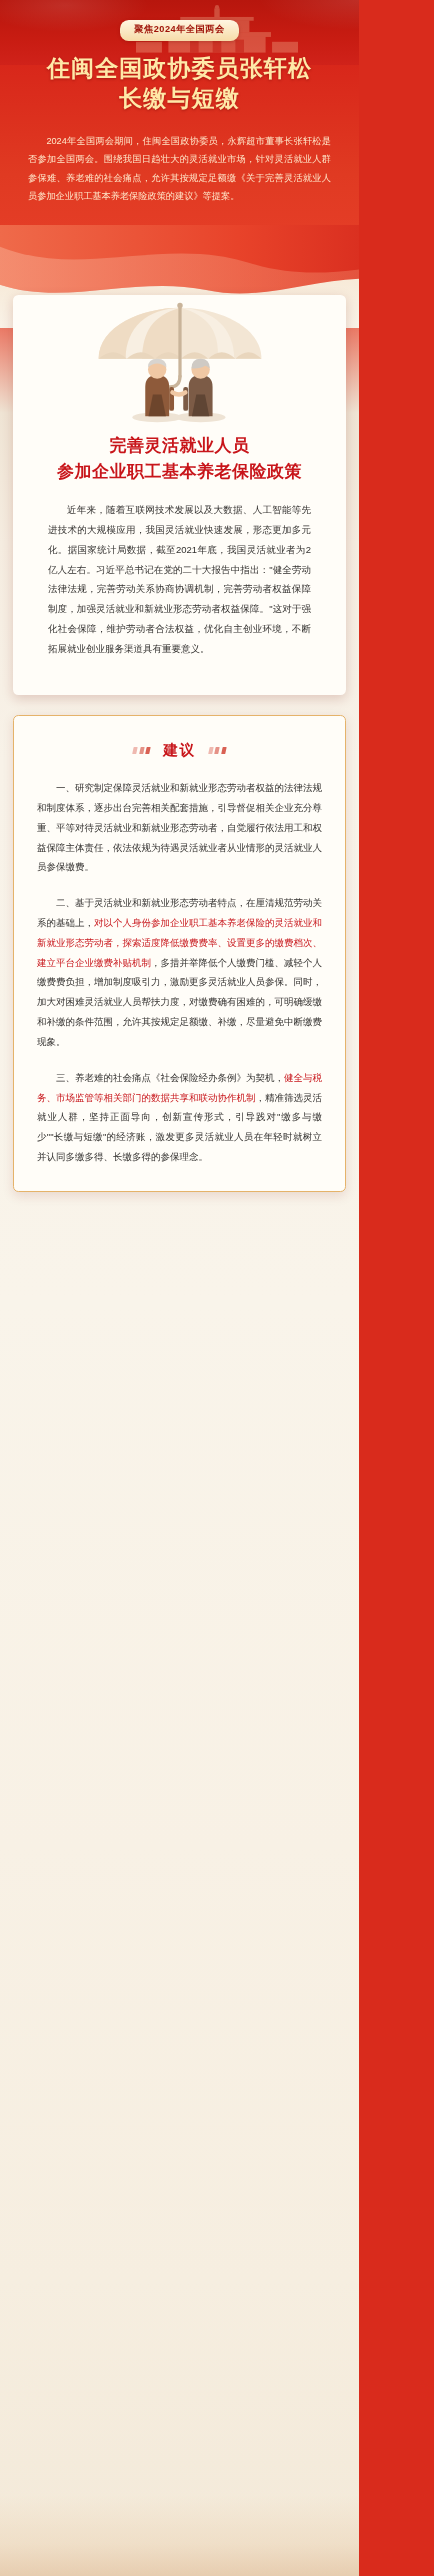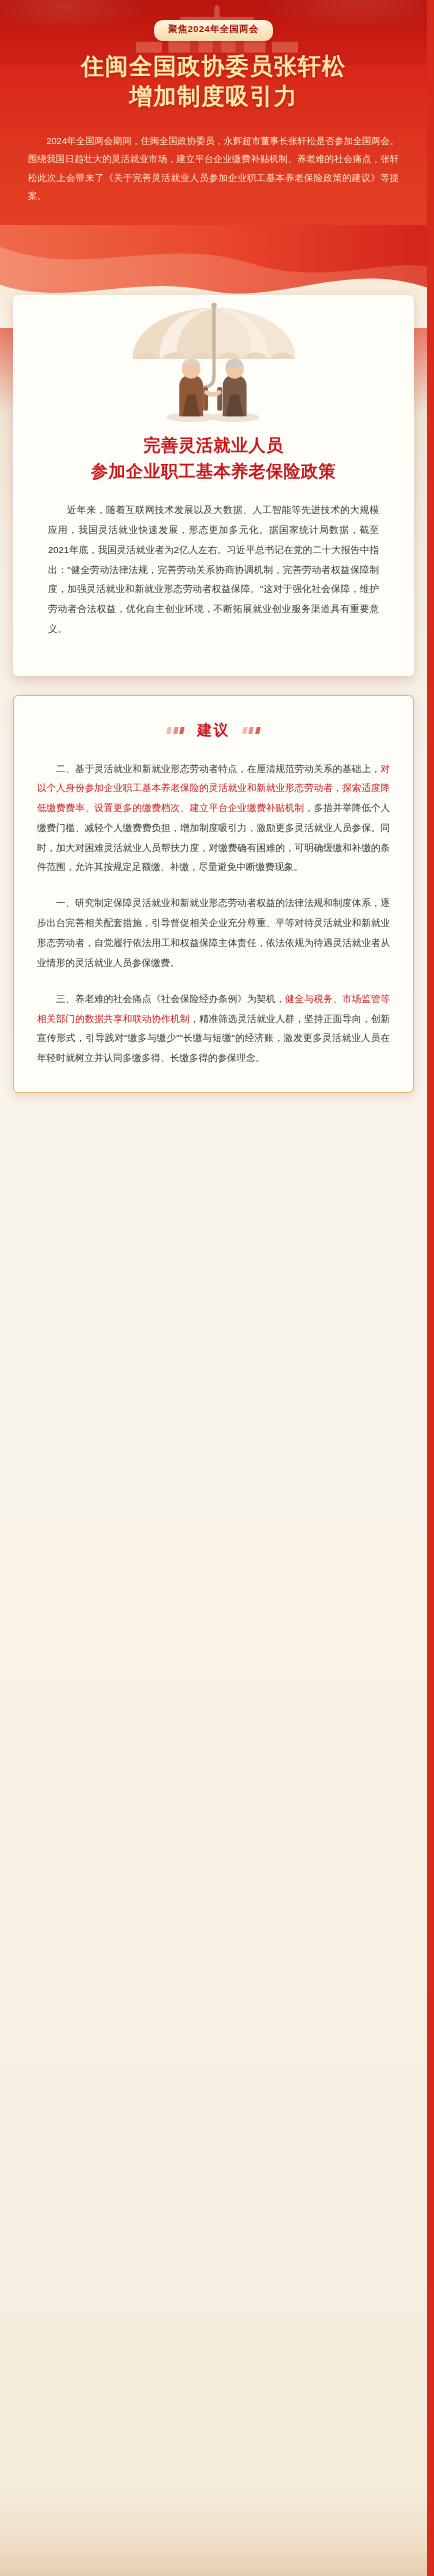--- a/index.html
+++ b/index.html
@@ -3,21 +3,21 @@
 <meta charset="utf-8">
 <style>
   * { box-sizing: border-box; margin: 0; padding: 0; }
   html, body {
     width: 434px;
     background: #d92b1c;
     font-family: "Liberation Sans", "DejaVu Sans", sans-serif;
   }
   .page {
     position: relative;
-    width: 427px;
+    width: 359px;
     min-height: 2576px;
     background:
       linear-gradient(180deg, #c81c12 0%, #d8271a 65px, #e03a22 174px, #e8402a 282px, #efe4d4 413px, #f5ece0 543px, #f8f2e8 760px, #f9f4ea 1303px, #f8f1e5 1846px, #f6eee0 2281px, #f3e9d8 2576px);
     overflow: hidden;
   }
 
   
   .top-deco {
     position: absolute; top: 0; left: 0; width: 434px; height: 65px;
     background:
@@ -41,21 +41,20 @@
     color: #9e1208;
     font-size: 9.2px; font-weight: bold; letter-spacing: 0.5px;
     box-shadow: 0 1.1px 3.3px rgba(90,0,0,.25);
   }
   .main-title {
     margin-top: 12px;
     color: #ffe9a8;
     font-size: 23px; font-weight: bold; line-height: 1.32;
     letter-spacing: 1.1px;
     text-shadow: 0 1.1px 2.7px rgba(110,0,0,.45);
-    font-family: Liberation Mono, monospace;
   }
   .main-title div { white-space: nowrap; }
 
   
   .lede {
     position: relative; z-index: 3;
     margin: 18.5px 28px 0;
     color: #ffe7c9;
     font-size: 9.2px; line-height: 2.0;
     text-align: justify;
@@ -163,25 +162,25 @@
         <rect x="202" y="66" width="16" height="24"></rect>
         <rect x="244" y="66" width="16" height="24"></rect>
       </g>
     </svg>
   </div>
 
   <div class="hdr">
     <div class="focus-pill">聚焦2024年全国两会</div>
     <div class="main-title">
       <div>住闽全国政协委员张轩松</div>
-      <div>增加制度吸引力</div>
-    </div>
-  </div>
-
-  <div class="lede">2024年全国两会期间，住闽全国政协委员，永辉超市董事长张轩松是否参加全国两会。围绕我国日趋壮大的灵活就业市场，建立平台企业缴费补贴机制、养老难的社会痛点，张轩松此次上会带来了《关于完善灵活就业人员参加企业职工基本养老保险政策的建议》等提案。</div>
+      <div>长缴与短缴</div>
+    </div>
+  </div>
+
+  <div class="lede">2024年全国两会期间，住闽全国政协委员，永辉超市董事长张轩松是否参加全国两会。围绕我国日趋壮大的灵活就业市场，针对灵活就业人群参保难、养老难的社会痛点，允许其按规定足额缴《关于完善灵活就业人员参加企业职工基本养老保险政策的建议》等提案。</div>
 
   <div class="wave-wrap">
     <svg viewBox="0 0 800 190" preserveAspectRatio="none">
       <defs>
         <linearGradient id="g1" x1="0" y1="0" x2="1" y2="0">
           <stop offset="0%" stop-color="#ef6a4a"></stop>
           <stop offset="55%" stop-color="#e8432a"></stop>
           <stop offset="100%" stop-color="#d2241a"></stop>
         </linearGradient>
         <linearGradient id="g2" x1="0" y1="0" x2="1" y2="0">
@@ -249,21 +248,21 @@
           <i></i>
         </span>
       <span class="sug-title">建议</span>
       <span class="dots">
           <i></i>
           <i></i>
           <i></i>
         </span>
     </div>
 
+    <p class="sug-item"><span>一、研究制定保障灵活就业和新就业形态劳动者权益的法律法规和制度体系，逐步出台完善相关配套措施，引导督促相关企业充分尊重、平等对待灵活就业和新就业形态劳动者，自觉履行依法用工和权益保障主体责任，依法依规为待遇灵活就业者从业情形的灵活就业人员参保缴费。</span></p>
     <p class="sug-item"><span>二、基于灵活就业和新就业形态劳动者特点，在厘清规范劳动关系的基础上，</span><span class="hl">对以个人身份参加企业职工基本养老保险的灵活就业和新就业形态劳动者，探索适度降低缴费费率、设置更多的缴费档次、建立平台企业缴费补贴机制</span><span>，多措并举降低个人缴费门槛、减轻个人缴费费负担，增加制度吸引力，激励更多灵活就业人员参保。同时，加大对困难灵活就业人员帮扶力度，对缴费确有困难的，可明确缓缴和补缴的条件范围，允许其按规定足额缴、补缴，尽量避免中断缴费现象。</span></p>
-    <p class="sug-item"><span>一、研究制定保障灵活就业和新就业形态劳动者权益的法律法规和制度体系，逐步出台完善相关配套措施，引导督促相关企业充分尊重、平等对待灵活就业和新就业形态劳动者，自觉履行依法用工和权益保障主体责任，依法依规为待遇灵活就业者从业情形的灵活就业人员参保缴费。</span></p>
     <p class="sug-item"><span>三、养老难的社会痛点《社会保险经办条例》为契机，</span><span class="hl">健全与税务、市场监管等相关部门的数据共享和联动协作机制</span><span>，精准筛选灵活就业人群，坚持正面导向，创新宣传形式，引导践对"缴多与缴少""长缴与短缴"的经济账，激发更多灵活就业人员在年轻时就树立并认同多缴多得、长缴多得的参保理念。</span></p>
   </div>
 
   <div class="bottom-pad"></div>
   <div class="bottom-deco"></div>
 </div>
 
 
 </body></html>

